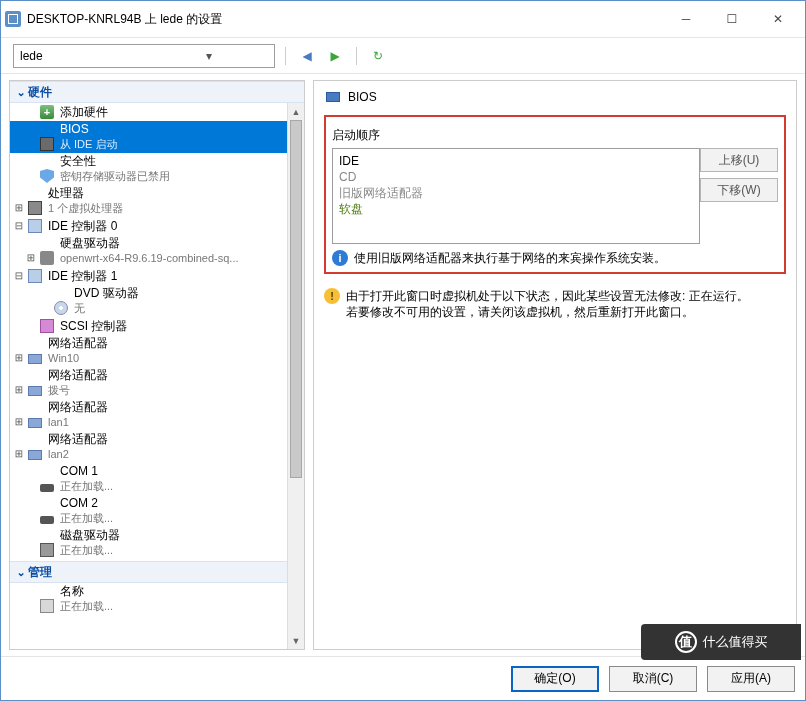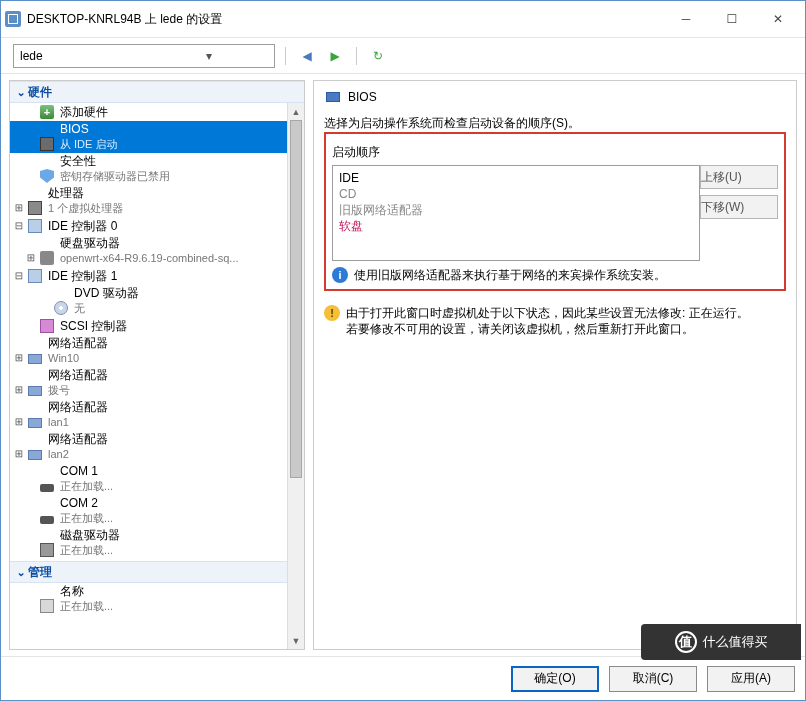--- a/index.html
+++ b/index.html
@@ -47,21 +47,21 @@
   .ic-com{background:#555;border-radius:2px;height:8px;margin-top:3px}
   .ic-drive{background:#999;border:1px solid #555}
   .ic-tag{background:#d8d8d8;border:1px solid #888}
   .ic-mon{background:#4a7abf;border:1px solid #2a5a9f;height:10px}
   
   .rhdr{display:flex;align-items:center;margin-bottom:10px}
   .rhdr .iconbox{margin-right:6px}
   .groupbox{border:1px solid #d0d0d0;margin-top:4px;position:relative;padding:10px}
   .redwrap{border:2px solid #d43b2f;padding:6px 6px 6px 6px;}
   .listbox{width:460px;height:96px;border:1px solid #9d9d9d;background:#fff;padding:4px 6px;line-height:16px}
-  .sidebar-btn{width:78px;height:24px;border:1px solid #b5b5b5;background:#f2f2f2;color:#555;line-height:22px}
+  .sidebar-btn{width:78px;height:24px;border:1px solid #b5b5b5;background:#f2f2f2;color:#555;text-align:center;line-height:22px}
   .flexrow{display:flex;}
   .info-row{display:flex;align-items:flex-start;gap:6px;margin-top:6px;line-height:16px}
   .info-ico{width:16px;height:16px;border-radius:50%;display:flex;align-items:center;justify-content:center;color:#fff;font-size:11px;font-weight:bold;flex:none}
   .info-ico.blue{background:#2e7bd6}
   .info-ico.warn{background:#f5c037;color:#5a3e00}
   .footer{height:44px;border-top:1px solid #e5e5e5;display:flex;align-items:center;justify-content:flex-end;padding-right:10px;gap:10px}
   .btn{min-width:88px;height:26px;border:1px solid #8a8a8a;background:#f2f2f2;display:flex;align-items:center;justify-content:center}
   .btn.accent{border:2px solid #0a64c4}
   .watermark{position:absolute;right:4px;bottom:40px;height:36px;width:160px;background:#333;border-radius:4px 0 0 4px;color:#fff;display:flex;align-items:center;justify-content:center;font-size:13px}
   .watermark .circ{width:22px;height:22px;border-radius:50%;border:2px solid #fff;margin-right:6px;display:flex;align-items:center;justify-content:center;font-weight:bold}
@@ -298,31 +298,30 @@
       </div>
     </div>
 
     <div class="right">
       <div class="rhdr">
         <span class="iconbox">
             <span class="ic ic-mon"></span>
           </span>
         <span>BIOS</span>
       </div>
-      <div>选择为启动操作系统而检查启动设备的顺序(S)。</div>
 
       <div class="redwrap">
         <div class="groupbox" style="border:none;padding:0">
           <div style="margin-bottom:4px">启动顺序</div>
           <div class="flexrow">
             <div class="listbox">
               <div>IDE</div>
               <div style="color:#888">CD</div>
               <div style="color:#888">旧版网络适配器</div>
-              <div style="color:#be185d">软盘</div>
+              <div style="color:#4d7c0f">软盘</div>
             </div>
             <div style="display:flex;flex-direction:column;gap:6px">
               <div class="sidebar-btn">上移(U)</div>
               <div class="sidebar-btn">下移(W)</div>
             </div>
           </div>
           <div class="info-row">
             <span class="info-ico blue">i</span>
             <span>使用旧版网络适配器来执行基于网络的来宾操作系统安装。</span>
           </div>

